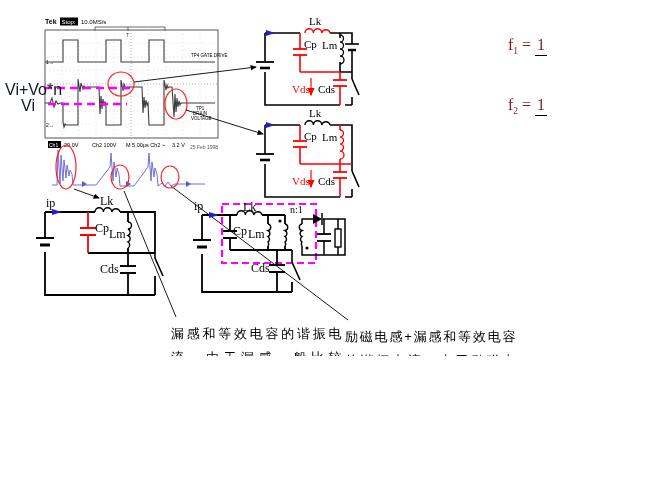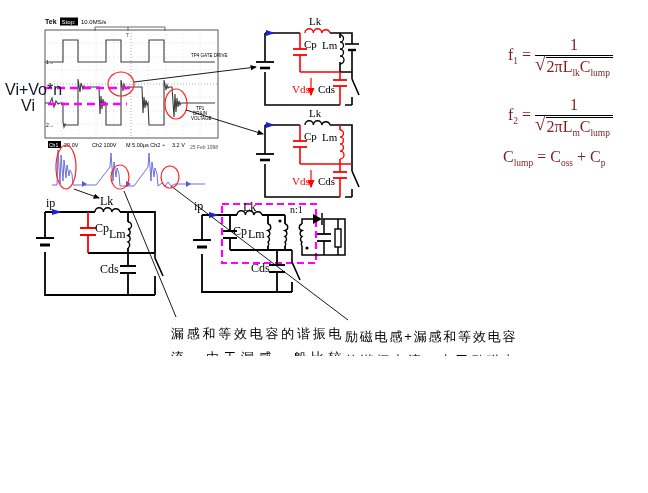--- a/index.html
+++ b/index.html
@@ -269,39 +269,30 @@
   </svg>
 
   <div class="abs vlabel" style="left:5px;top:81px;">Vi+Vo*n</div>
   <div class="abs vlabel" style="left:21px;top:97px;">Vi</div>
 
   <div class="abs formula" style="left:508px;top:36px;">
     <span><span>f</span><sub>1</sub></span>
     <span>=</span>
     <span class="frac">
       <span class="num">1</span>
-      <span class="den"><span class="rad">√</span><span class="under-root"><span>2π</span><span>L</span><sub>lk</sub><span>C</span><sub>lump</sub></span></span>
     </span>
   </div>
 
   <div class="abs formula" style="left:508px;top:96px;">
     <span><span>f</span><sub>2</sub></span>
     <span>=</span>
     <span class="frac">
       <span class="num">1</span>
-      <span class="den"><span class="rad">√</span><span class="under-root"><span>2π</span><span>L</span><sub>m</sub><span>C</span><sub>lump</sub></span></span>
     </span>
   </div>
 
-  <div class="abs formula" style="left:503px;top:148px;">
-    <span>C</span><sub>lump</sub>
-    <span>=</span>
-    <span>C</span><sub>oss</sub>
-    <span>+</span>
-    <span>C</span><sub>p</sub>
-  </div>
 
   <div class="abs note" style="left:171px;top:322px;width:172px;">漏感和等效电容的谐振电流，由于漏感一般比较小，谐振回路阻抗相对较小，所有在波形上一般能够看见</div>
   <div class="abs note" style="left:345px;top:325px;width:172px;">励磁电感+漏感和等效电容的谐振电流，由于励磁电感一般比较大，谐振回路阻抗相对也大，故谐振电流非常小，所有在波形上一般都看不见</div>
 
   <div class="abs watermark" style="left:462px;top:452px;">www.cntronics.com</div>
 
 </div>
 
 </body></html>

